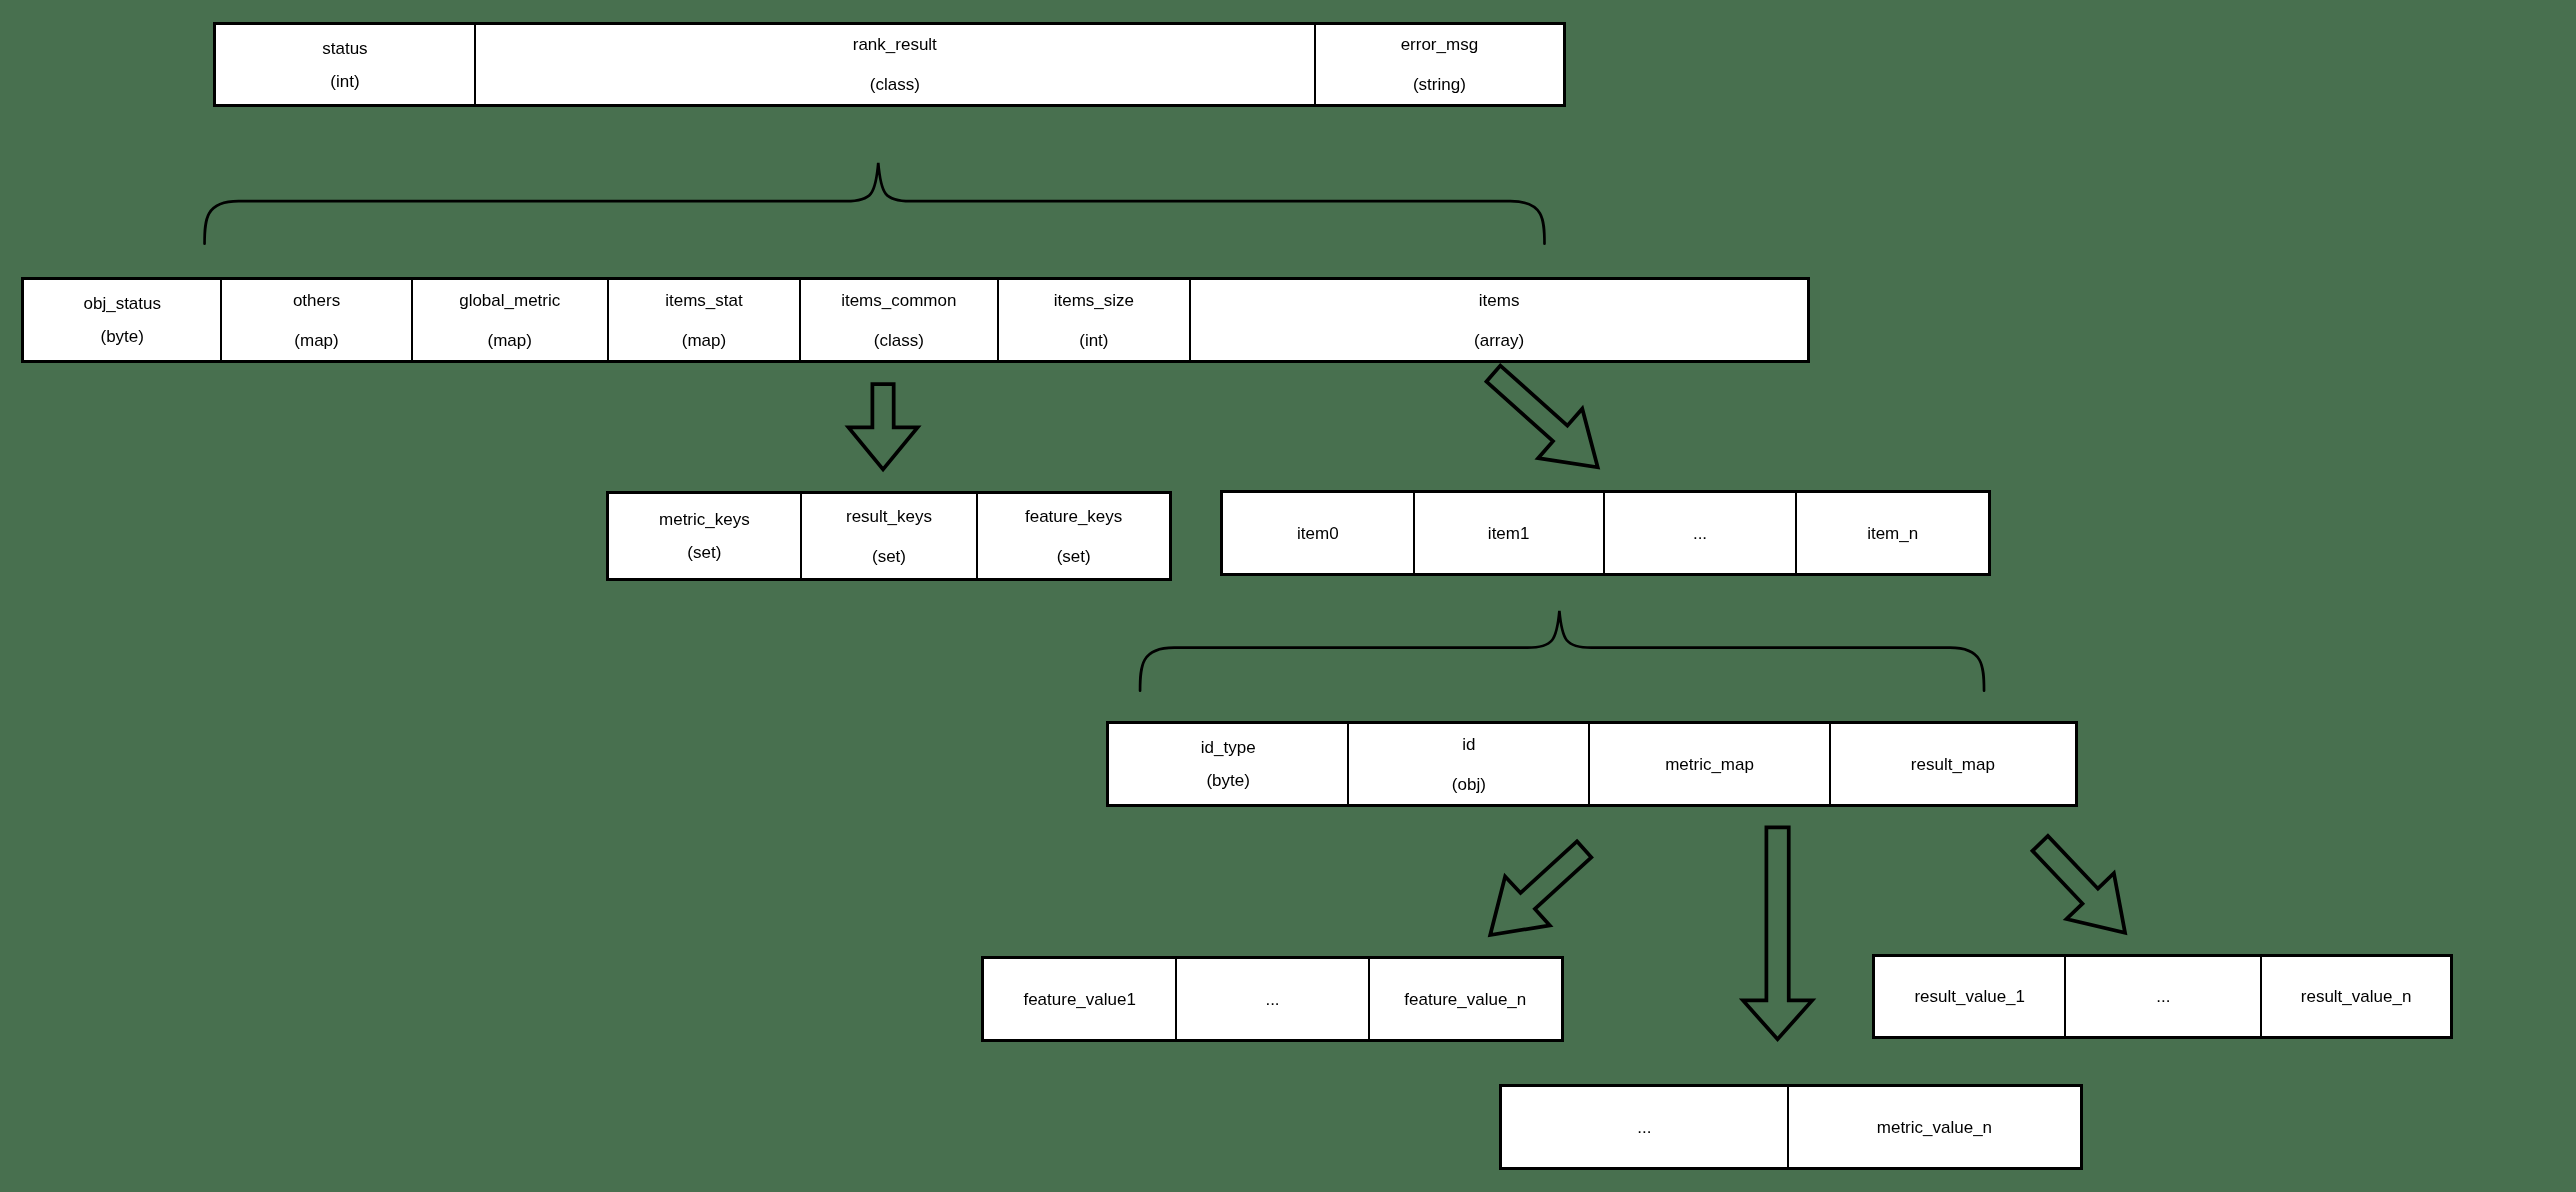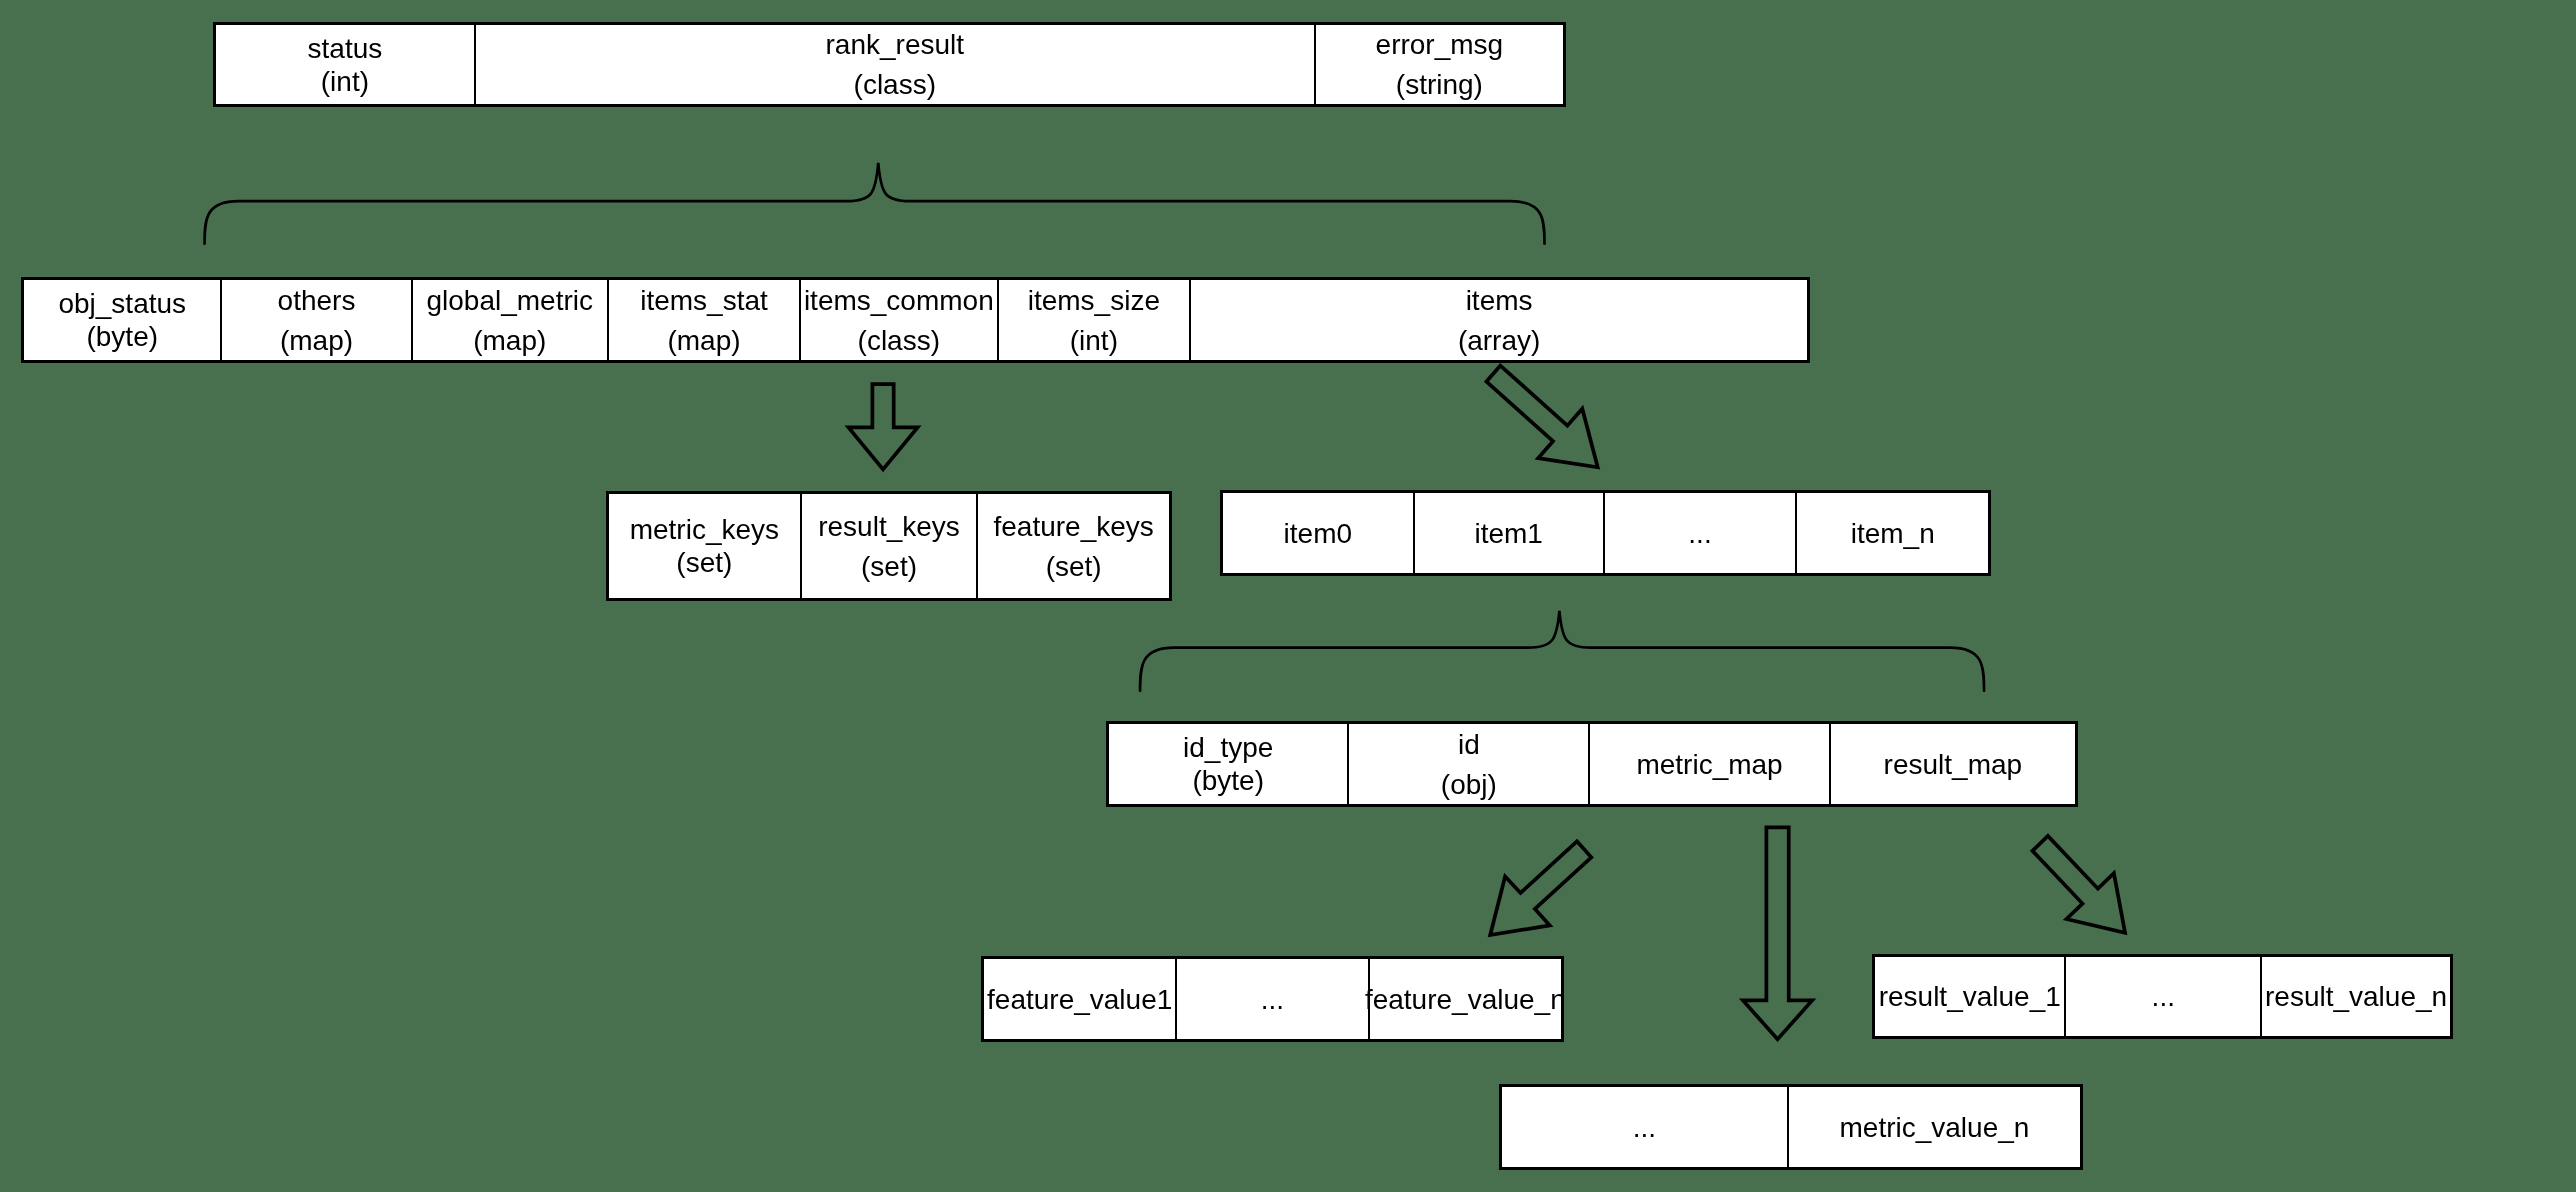--- a/index.html
+++ b/index.html
@@ -17,21 +17,21 @@
     position:absolute;display:flex;background:var(--fill);
     border:3.2px solid var(--line);border-top-width:3.7px;border-bottom-width:3.7px;
     box-sizing:border-box;
   }
   .cell{
     flex-basis:0;flex-shrink:1;min-width:0;
     display:flex;flex-direction:column;justify-content:center;align-items:center;
   }
   .cell + .cell{border-left:2.7px solid var(--line);gap:7px;}
   .lbl,.typ{
-    font-size:28px;line-height:33px;white-space:nowrap;color:var(--text);
+    font-size:17px;line-height:33px;white-space:nowrap;color:var(--text);
     text-align:center;
   }
 </style>
 </head>
 <body>
 
 <div id="canvas">
 
   <svg id="connectors" viewBox="0 0 4840 2240">
       <path d="M 384 458 C 384 412 386 378 448 378 L 1590 378 C 1638 378 1645 364 1650 306 C 1655 364 1662 378 1710 378 L 2838 378 C 2900 378 2902 412 2902 458" class="brace"></path>
@@ -82,21 +82,21 @@
     <div class="cell" style="flex-grow:362">
       <span class="lbl">items_size</span>
       <span class="typ">(int)</span>
     </div>
     <div class="cell" style="flex-grow:1169">
       <span class="lbl">items</span>
       <span class="typ">(array)</span>
     </div>
   </div>
 
-  <div class="box" style="left:606px;top:491px;width:566px;height:110px">
+  <div class="box" style="left:606px;top:491px;width:566px;height:90px">
     <div class="cell" style="flex-grow:365">
       <span class="lbl">metric_keys</span>
       <span class="typ">(set)</span>
     </div>
     <div class="cell" style="flex-grow:334">
       <span class="lbl">result_keys</span>
       <span class="typ">(set)</span>
     </div>
     <div class="cell" style="flex-grow:365">
       <span class="lbl">feature_keys</span>

